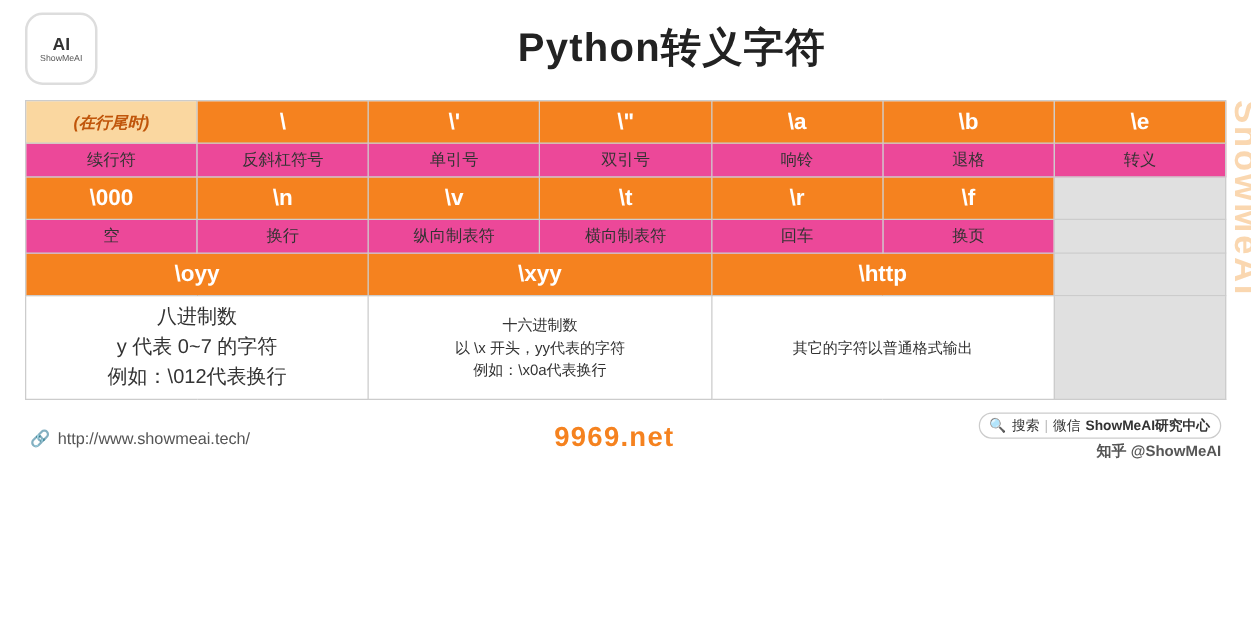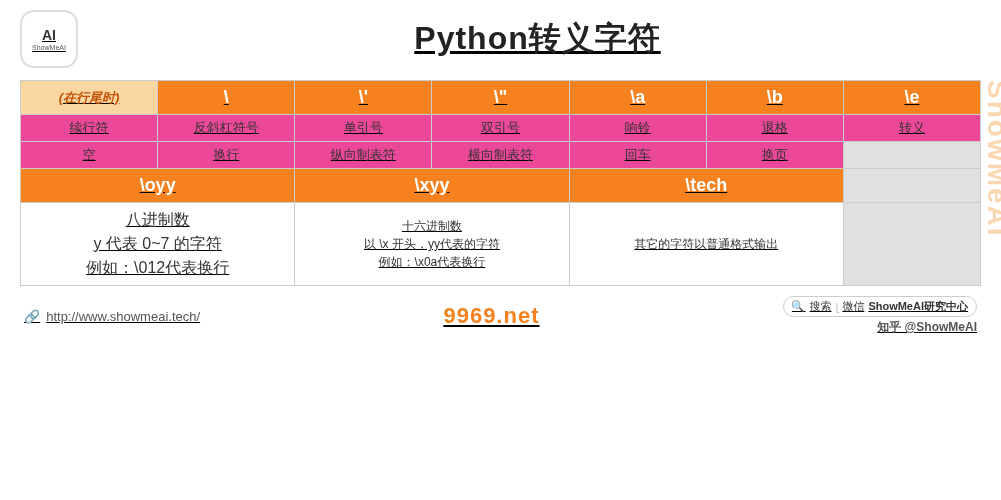--- a/index.html
+++ b/index.html
@@ -11,21 +11,20 @@
       overflow: hidden;
       position: relative;
     }
 
     .page-wrapper {
       width: 1001px;
       height: 500px;
       background: #fff;
       position: relative;
       padding: 10px 20px 10px 20px;
-      text-decoration: underline;
     }
 
     
     .header {
       display: flex;
       align-items: center;
       margin-bottom: 12px;
       position: relative;
     }
 
@@ -238,35 +237,44 @@
     <tr class="row-light">
       <td>续行符</td>
       <td>反斜杠符号</td>
       <td>单引号</td>
       <td>双引号</td>
       <td>响铃</td>
       <td>退格</td>
       <td>转义</td>
     </tr>
 
+    <tr class="row-orange">
+      <td>\000</td>
+      <td>\n</td>
+      <td>\v</td>
+      <td>\t</td>
+      <td>\r</td>
+      <td>\f</td>
+      <td style="background:#e0e0e0;"></td>
+    </tr>
 
     <tr class="row-light">
       <td>空</td>
       <td>换行</td>
       <td>纵向制表符</td>
       <td>横向制表符</td>
       <td>回车</td>
       <td>换页</td>
       <td style="background:#e0e0e0;"></td>
     </tr>
 
     <tr class="row-orange-wide">
       <td colspan="2">\oyy</td>
       <td colspan="2">\xyy</td>
-      <td colspan="2">\tech</td>
+      <td colspan="2">\http</td>
       <td style="background:#e0e0e0;"></td>
     </tr>
 
     <tr class="row-desc">
       <td colspan="2" style="white-space:pre-line; font-size:16px;text-align:center;">八进制数
 y 代表 0~7 的字符
 例如：\012代表换行</td>
       <td colspan="2" style="white-space:pre-line; font-size:12px;">十六进制数
 以 \x 开头，yy代表的字符
 例如：\x0a代表换行</td>

